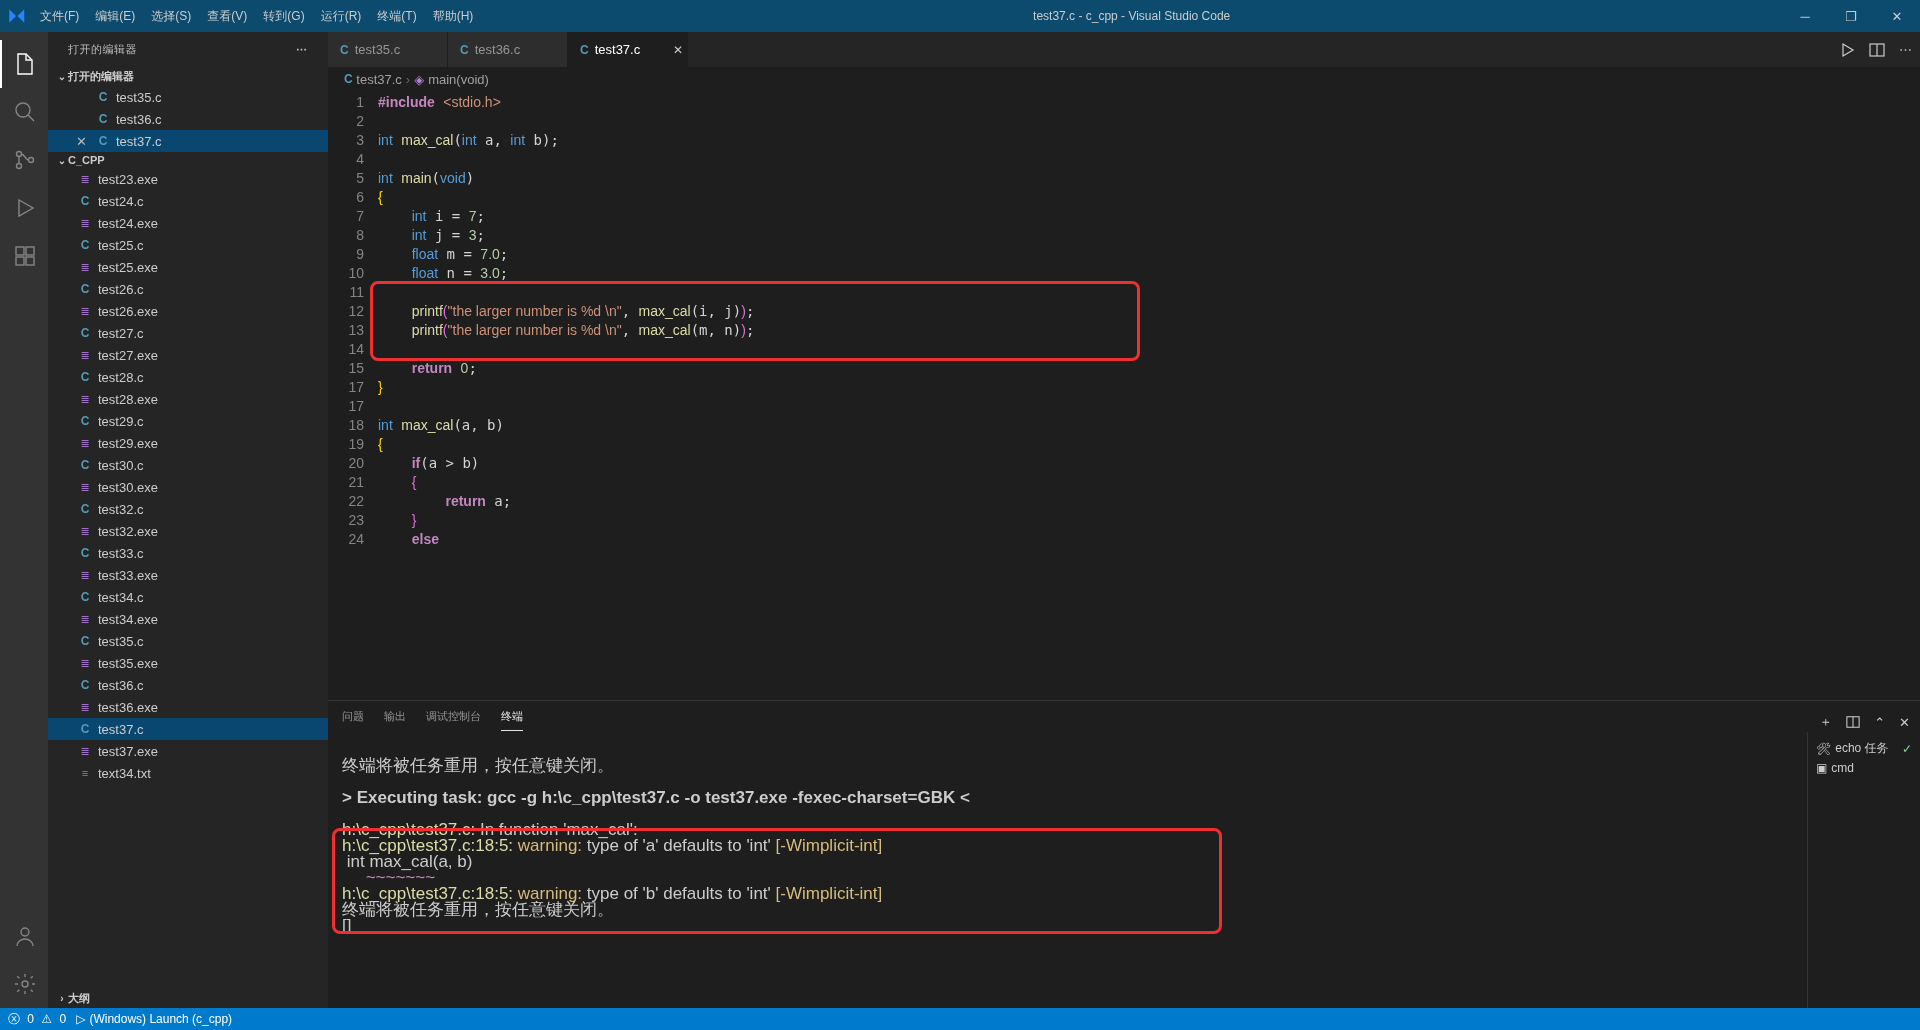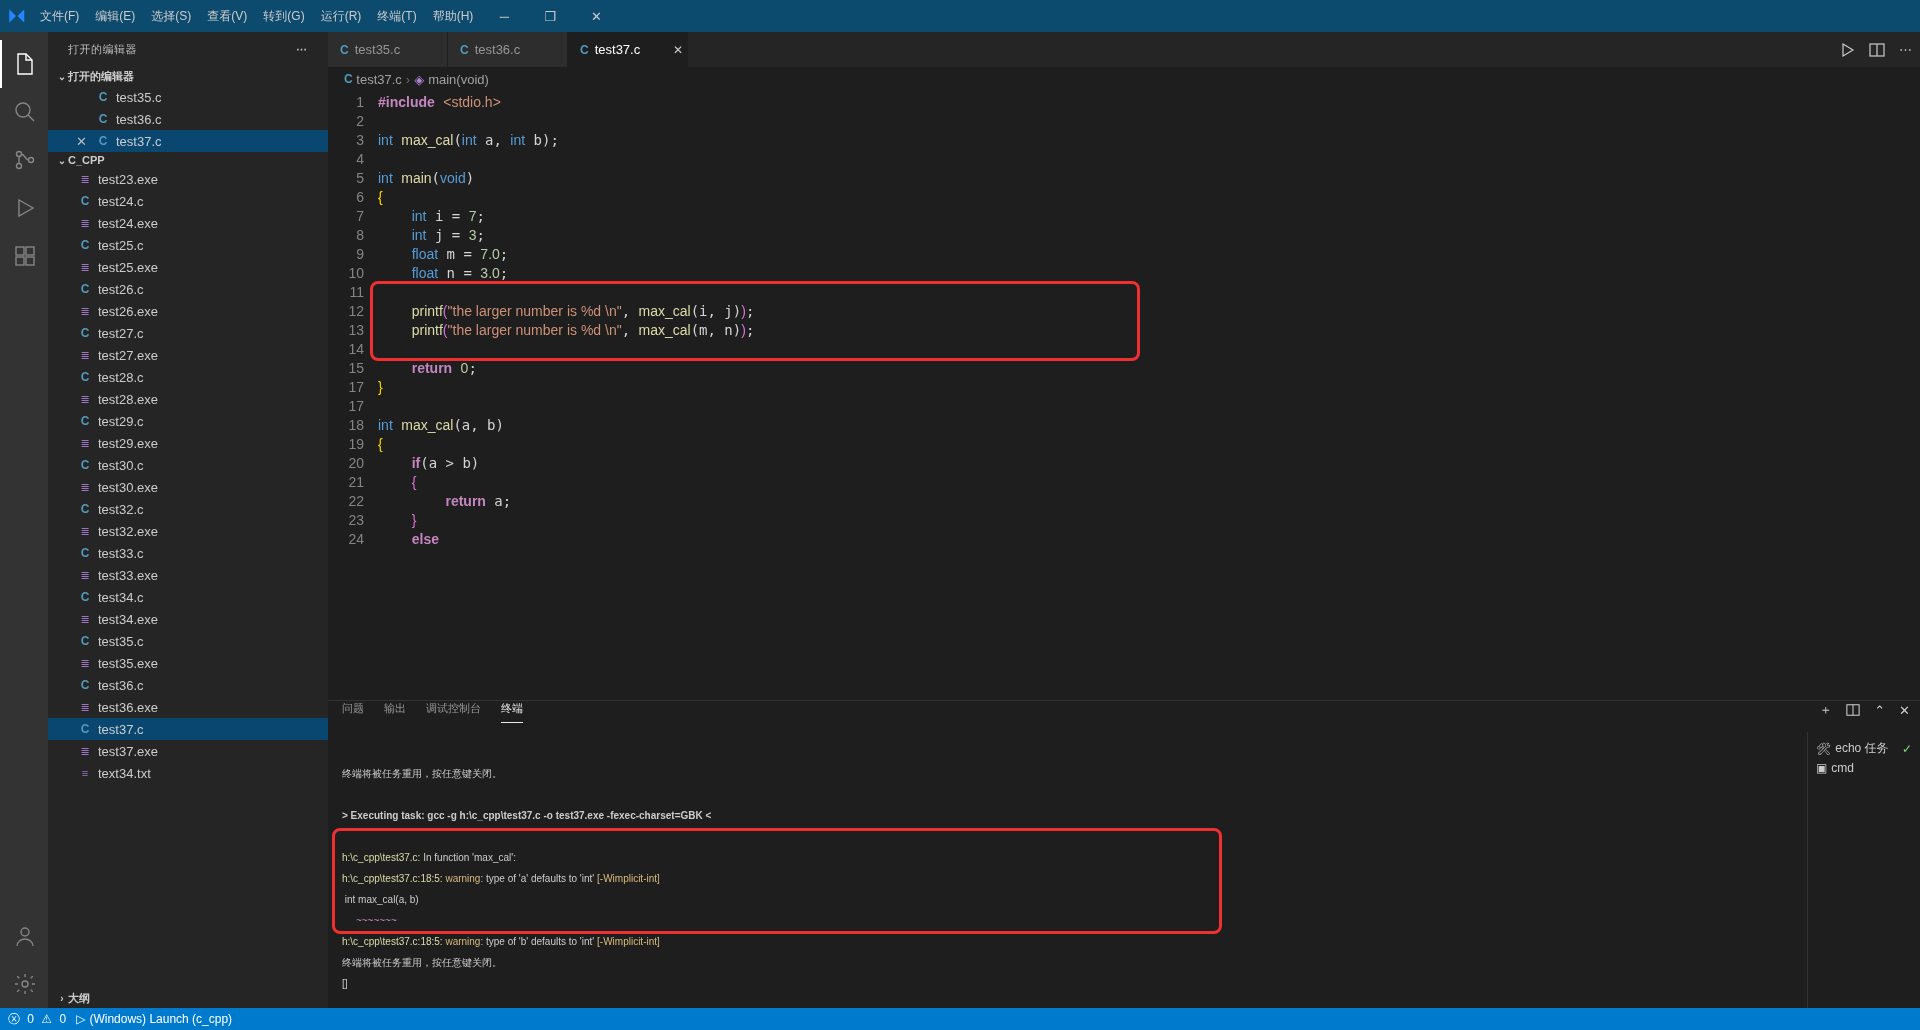--- a/index.html
+++ b/index.html
@@ -46,26 +46,26 @@
 .fn { color:#dcdcaa; }
 .str { color:#ce9178; }
 .num { color:#b5cea8; }
 .pre { color:#c586c0;font-weight:bold; }
 .incstr { color:#ce9178; }
 .brace { color:#ffd700; }
 .brace2 { color:#da70d6; }
 .red-rect { position:absolute; border:3px solid #f03030; border-radius:8px; pointer-events:none; z-index:5; }
 .minimap { width:100px; background:#1e1e1e; opacity:.45; }
 .panel { height:308px; background:#1e1e1e; border-top:1px solid #333; display:flex; flex-direction:column; font-family:Consolas,"Microsoft YaHei",monospace; }
-.panel-tabs { height:31px; display:flex; align-items:flex-start; padding-left:14px; gap:20px; border-bottom:1px solid #1e1e1e; }
+.panel-tabs { height:31px; display:flex; align-items:flex-end; padding-left:14px; gap:20px; border-bottom:1px solid #1e1e1e; }
 .panel-tab { font-size:11px; color:#969696; padding-bottom:6px; cursor:pointer; }
 .panel-tab.active { color:#e7e7e7; border-bottom:1px solid #e7e7e7; }
 .panel-actions { margin-left:auto; display:flex; gap:14px; padding-right:10px; color:#ccc; align-items:center; }
 .panel-body { flex:1; display:flex; overflow:hidden; }
-.term-out { flex:1; padding:10px 14px; font-size:10px; line-height:21px; white-space:pre-wrap; color:#cccccc; overflow:auto; position:relative; }
+.term-out { flex:1; padding:10px 14px; font-size:17px; line-height:16px; white-space:pre-wrap; color:#cccccc; overflow:auto; position:relative; }
 .term-side { width:113px; border-left:1px solid #333; background:#1e1e1e; padding:6px 4px; font-size:12px; color:#ccc; }
 .term-side-item { display:flex; align-items:center; gap:4px; padding:2px 4px; }
 .warn { color:#d7ba7d; }
 .path { color:#dcdcaa; }
 .statusbar { height:22px; background:#007acc; color:#fff; display:flex; align-items:center; font-size:12px; padding:0 8px; }
 .sb-left { display:flex; gap:10px; align-items:center; }
 .sb-right { margin-left:auto; display:flex; gap:14px; align-items:center;margin-top:36px; }
 .sb-item { display:flex; align-items:center; gap:4px; cursor:pointer; }
 svg { display:block; }
 ::-webkit-scrollbar { width:12px; height:12px; }
@@ -84,20 +84,21 @@
   <div class="menubar" id="menubar">
       <div class="menu-item">文件(F)</div>
       <div class="menu-item">编辑(E)</div>
       <div class="menu-item">选择(S)</div>
       <div class="menu-item">查看(V)</div>
       <div class="menu-item">转到(G)</div>
       <div class="menu-item">运行(R)</div>
       <div class="menu-item">终端(T)</div>
       <div class="menu-item">帮助(H)</div>
     </div>
+  <div class="tb-title">test37.c - c_cpp - Visual Studio Code</div>
   <div class="tb-controls">
     <div class="tb-ctrl">─</div>
     <div class="tb-ctrl">❐</div>
     <div class="tb-ctrl">✕</div>
   </div>
 </div>
 
 <div class="main">
 
   <div class="activitybar">

